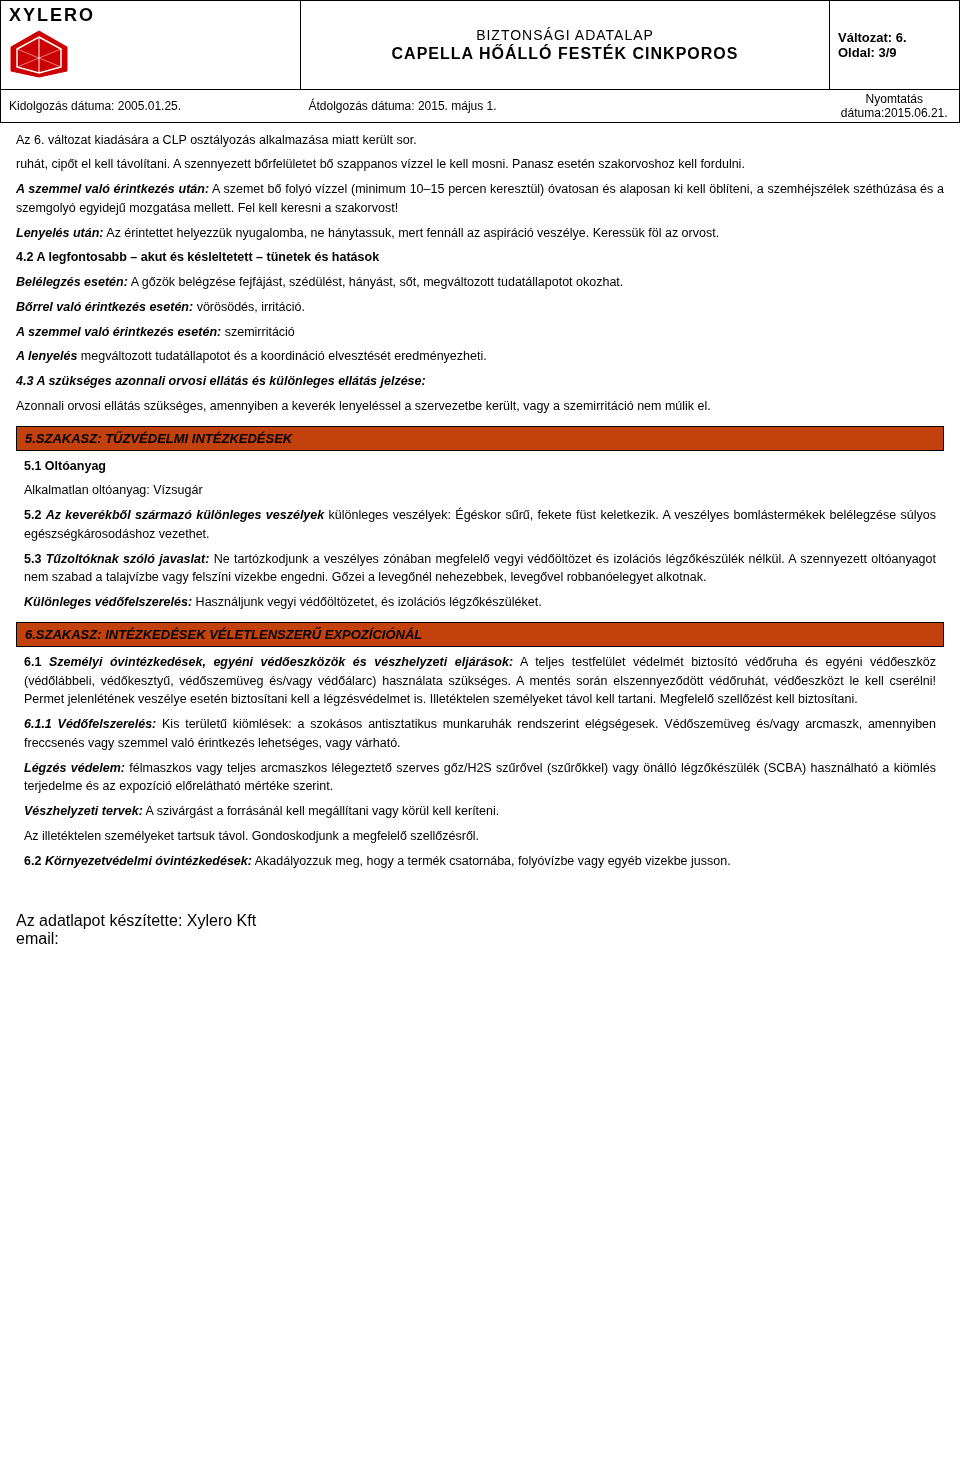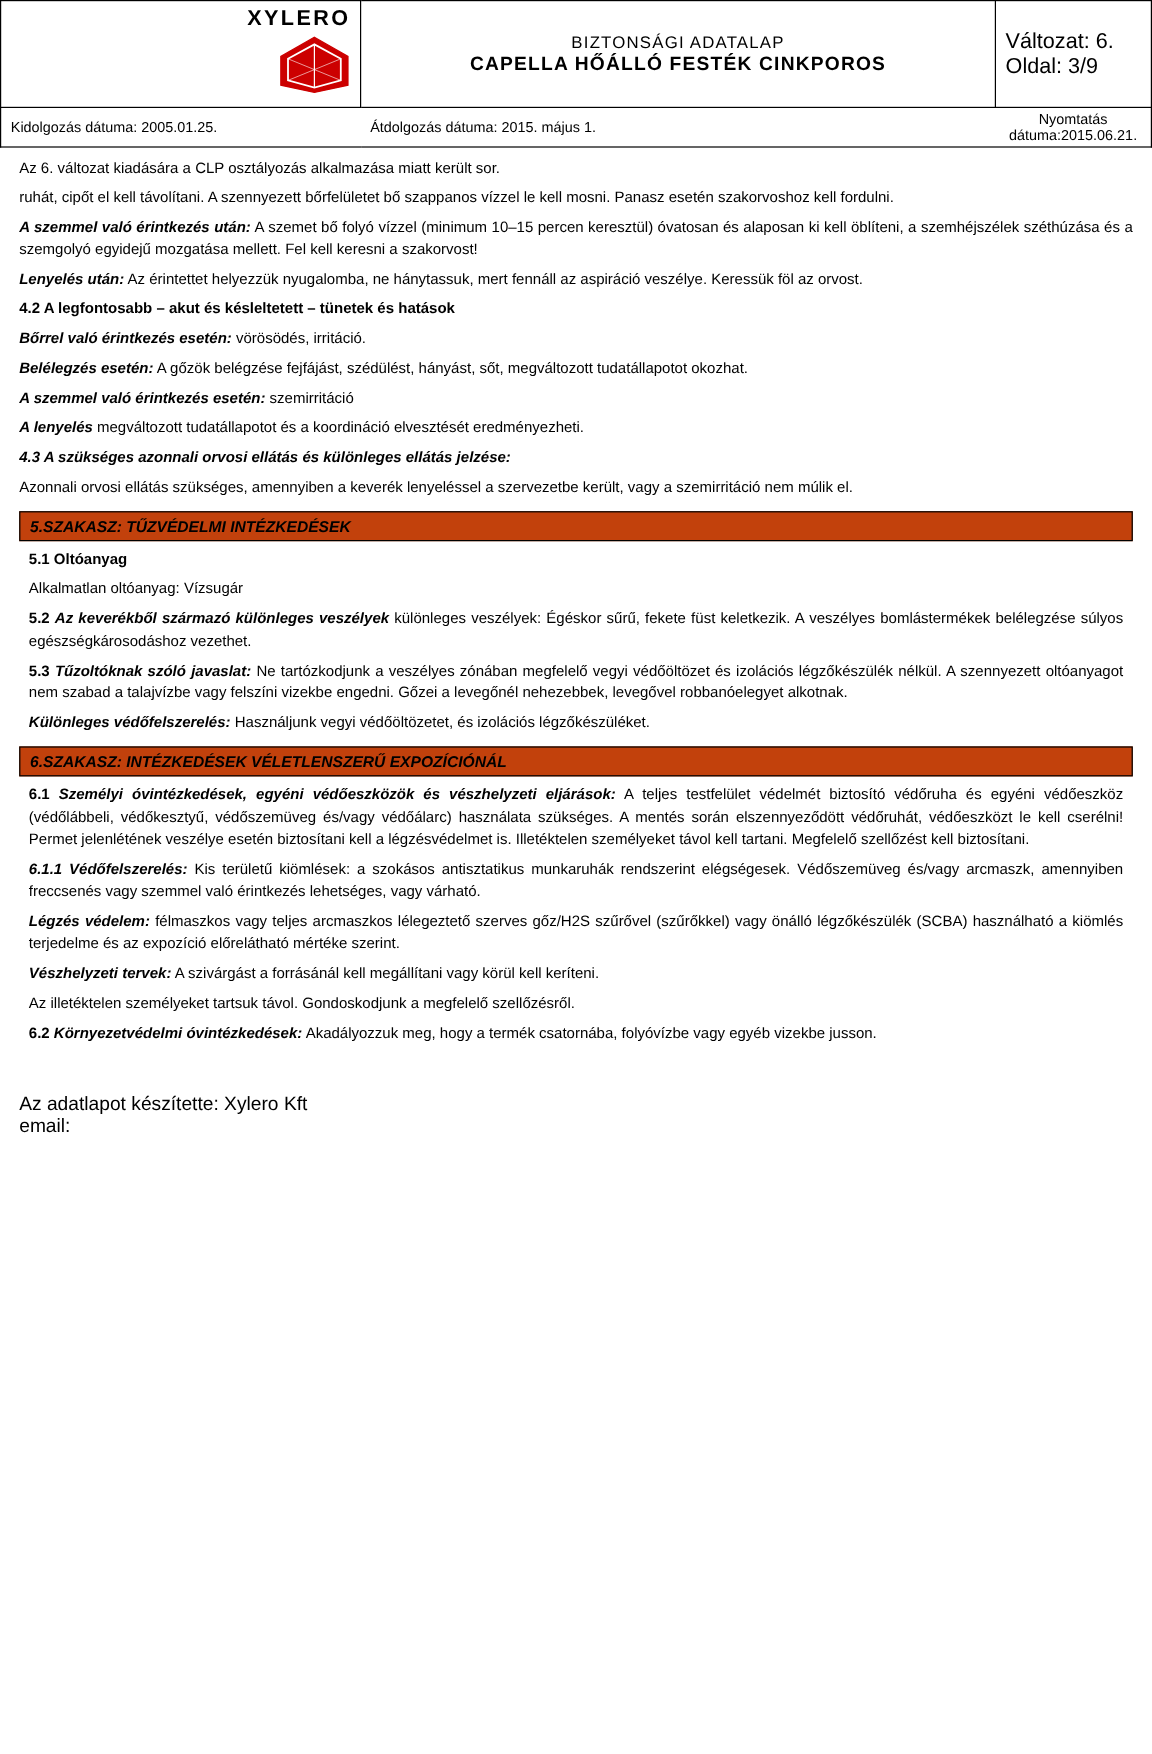--- a/index.html
+++ b/index.html
@@ -23,21 +23,21 @@
       border-collapse: collapse;
       border: 1px solid #000;
     }
     .header-table td {
       border: 1px solid #000;
       padding: 4px 8px;
       vertical-align: middle;
     }
     .logo-cell {
       width: 120px;
-      text-align: right;
+      text-align: left;
       vertical-align: middle;
       padding: 4px;
     }
     .logo-xylero {
       font-family: Arial, sans-serif;
       font-weight: bold;
       font-size: 18px;
       letter-spacing: 2px;
       line-height: 1.2;
     }
@@ -62,22 +62,23 @@
       font-size: 16px;
       font-weight: bold;
       letter-spacing: 1px;
       margin-top: 2px;
     }
     .version-cell {
       width: 130px;
       vertical-align: top;
       padding: 4px 8px;
       font-family: Arial, sans-serif;
-      font-size: 18px;
+      font-size: 13px;
       white-space: nowrap;
+      font-weight: bold;
     }
     .meta-row td {
       font-family: Arial, sans-serif;
       font-size: 12px;
       padding: 2px 8px;
       border: none;
       border-top: 1px solid #000;
     }
     .meta-left { width: 300px; }
     .meta-right { text-align: center; }
@@ -167,25 +168,25 @@
 
     <p>
       <span class="bold-italic">Lenyelés után:</span><span> Az érintettet helyezzük nyugalomba, ne hánytassuk, mert fennáll az aspiráció veszélye. Keressük föl az orvost.</span>
     </p>
 
     <p>
       <span class="bold">4.2 A legfontosabb – akut és késleltetett – tünetek és hatások</span>
     </p>
 
     <p>
+      <span class="bold-italic">Belélegzés esetén:</span><span> A gőzök belégzése fejfájást, szédülést, hányást, sőt, megváltozott tudatállapotot okozhat.</span>
+    </p>
+
+    <p>
       <span class="bold-italic">Bőrrel való érintkezés esetén:</span><span> vörösödés, irritáció.</span>
-    </p>
-
-    <p>
-      <span class="bold-italic">Belélegzés esetén:</span><span> A gőzök belégzése fejfájást, szédülést, hányást, sőt, megváltozott tudatállapotot okozhat.</span>
     </p>
 
     <p>
       <span class="bold-italic">A szemmel való érintkezés esetén:</span><span> szemirritáció</span>
     </p>
 
     <p>
       <span class="bold-italic">A lenyelés</span><span> megváltozott tudatállapotot és a koordináció elvesztését eredményezheti.</span>
     </p>
 

